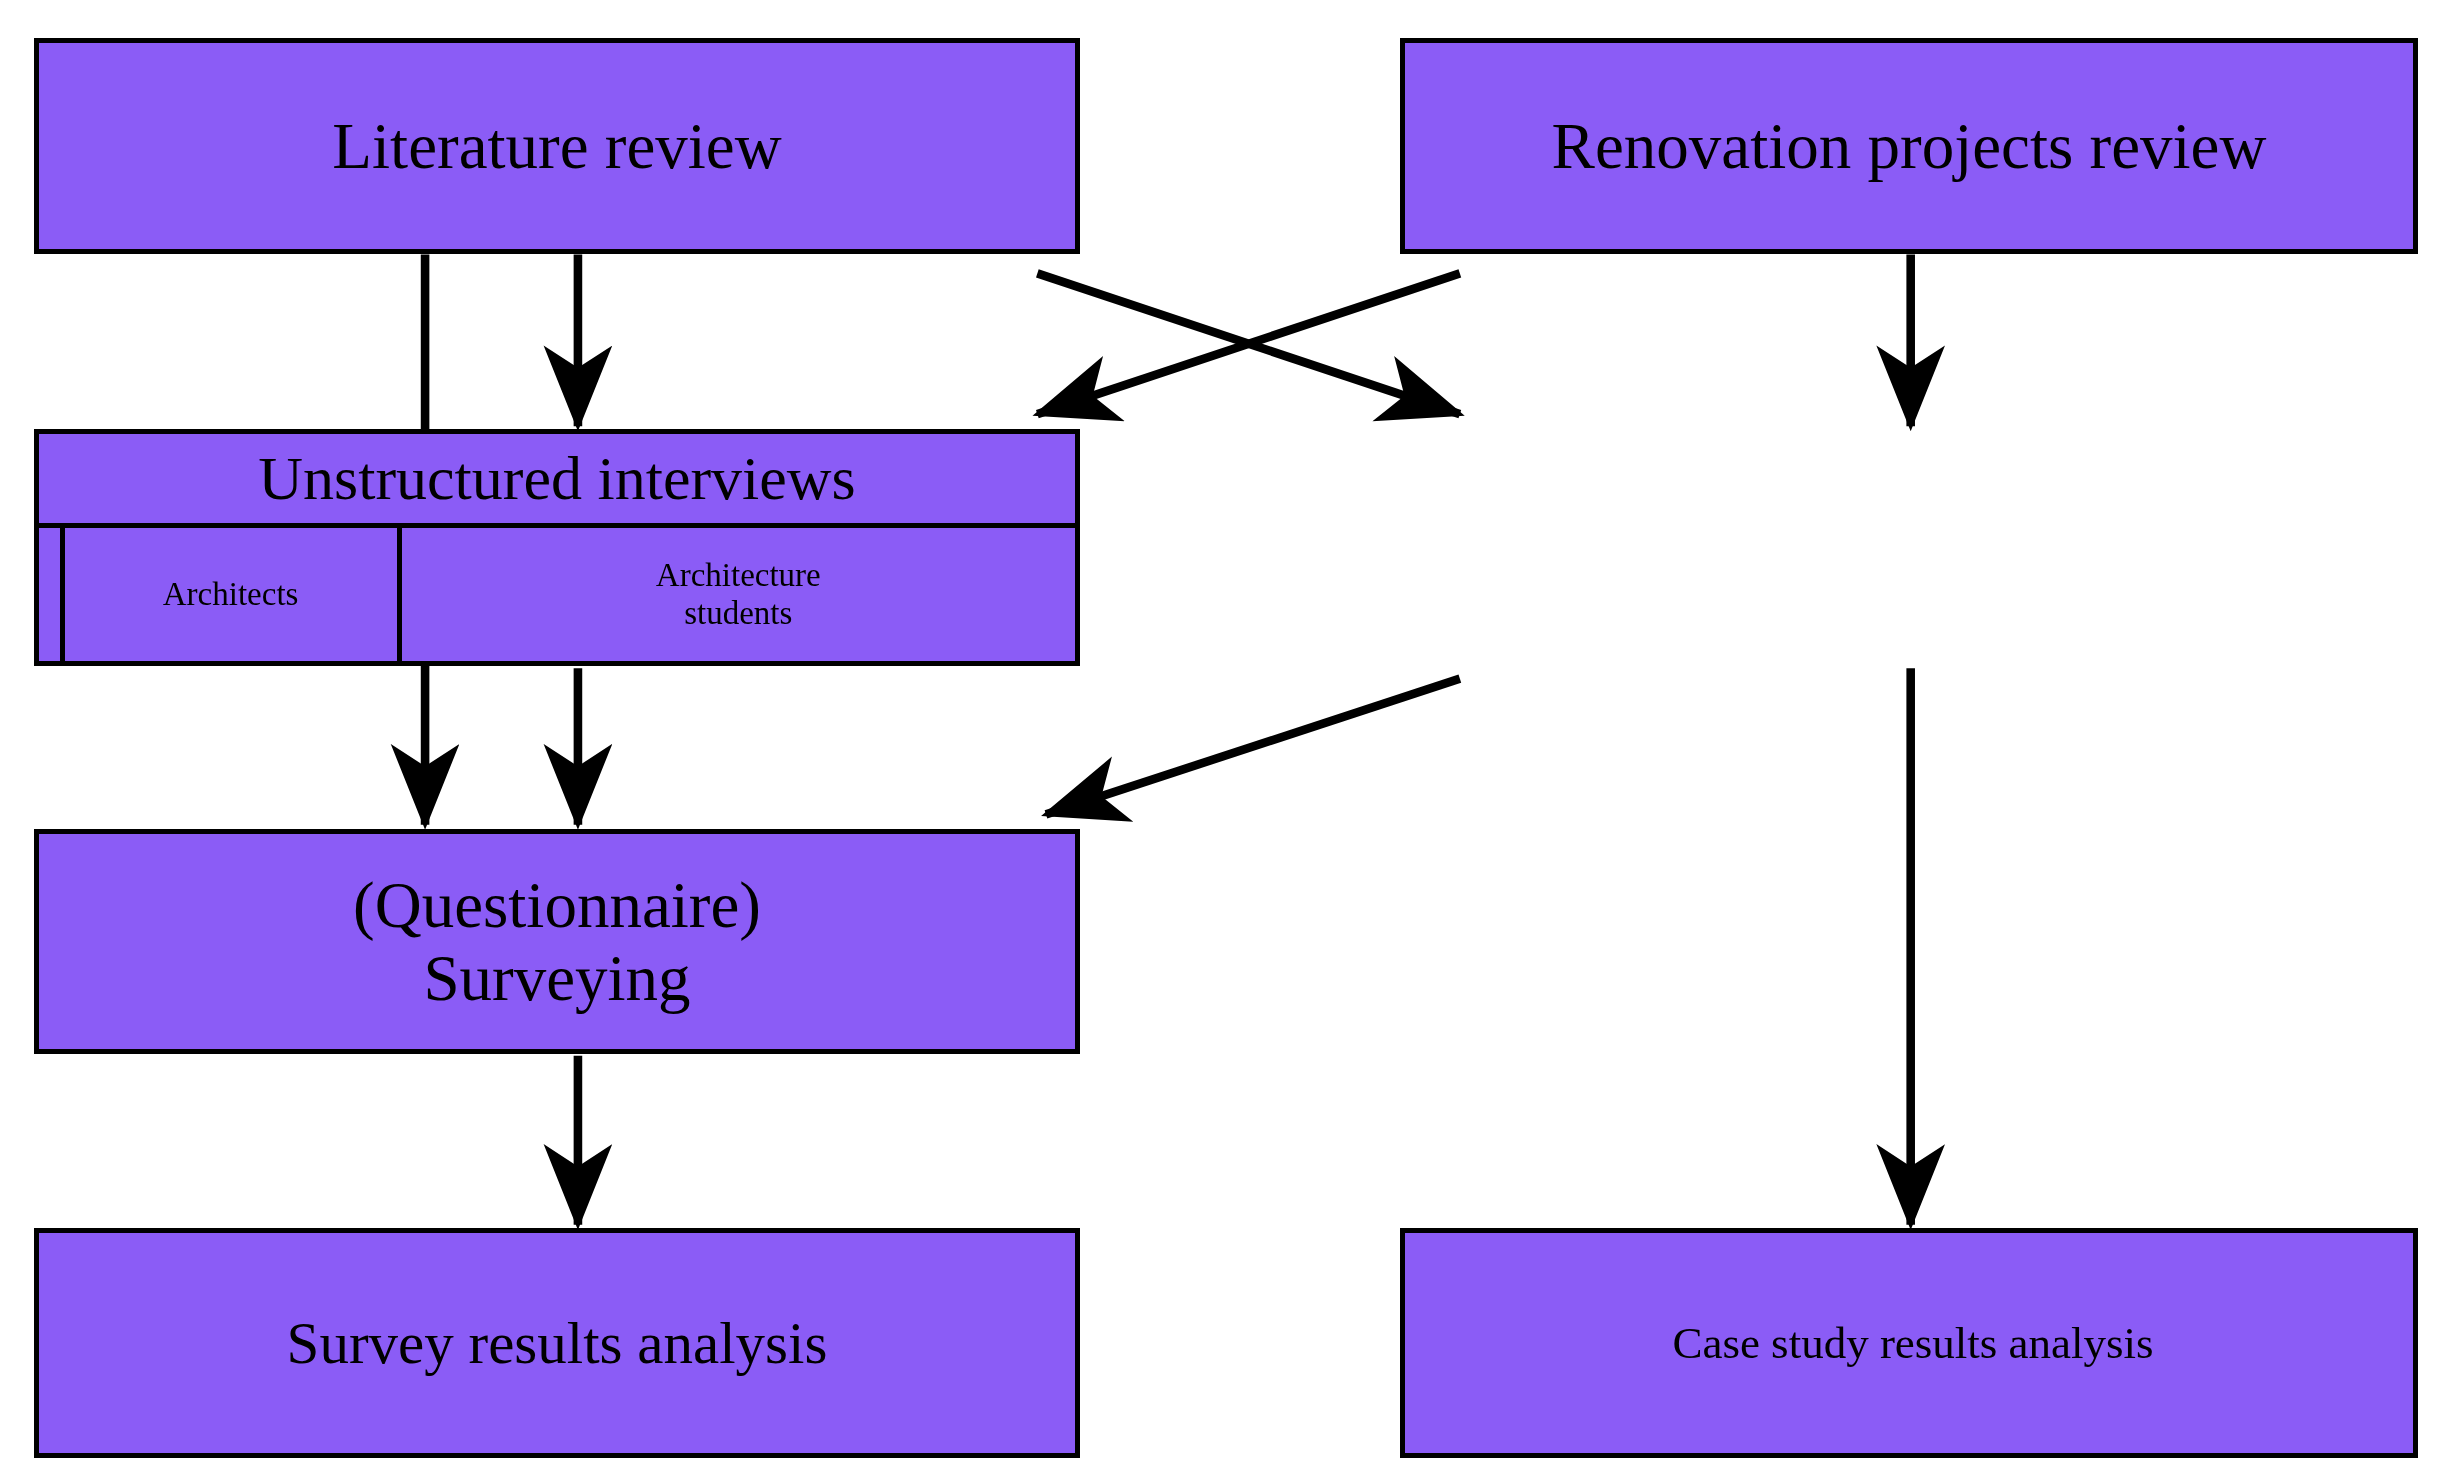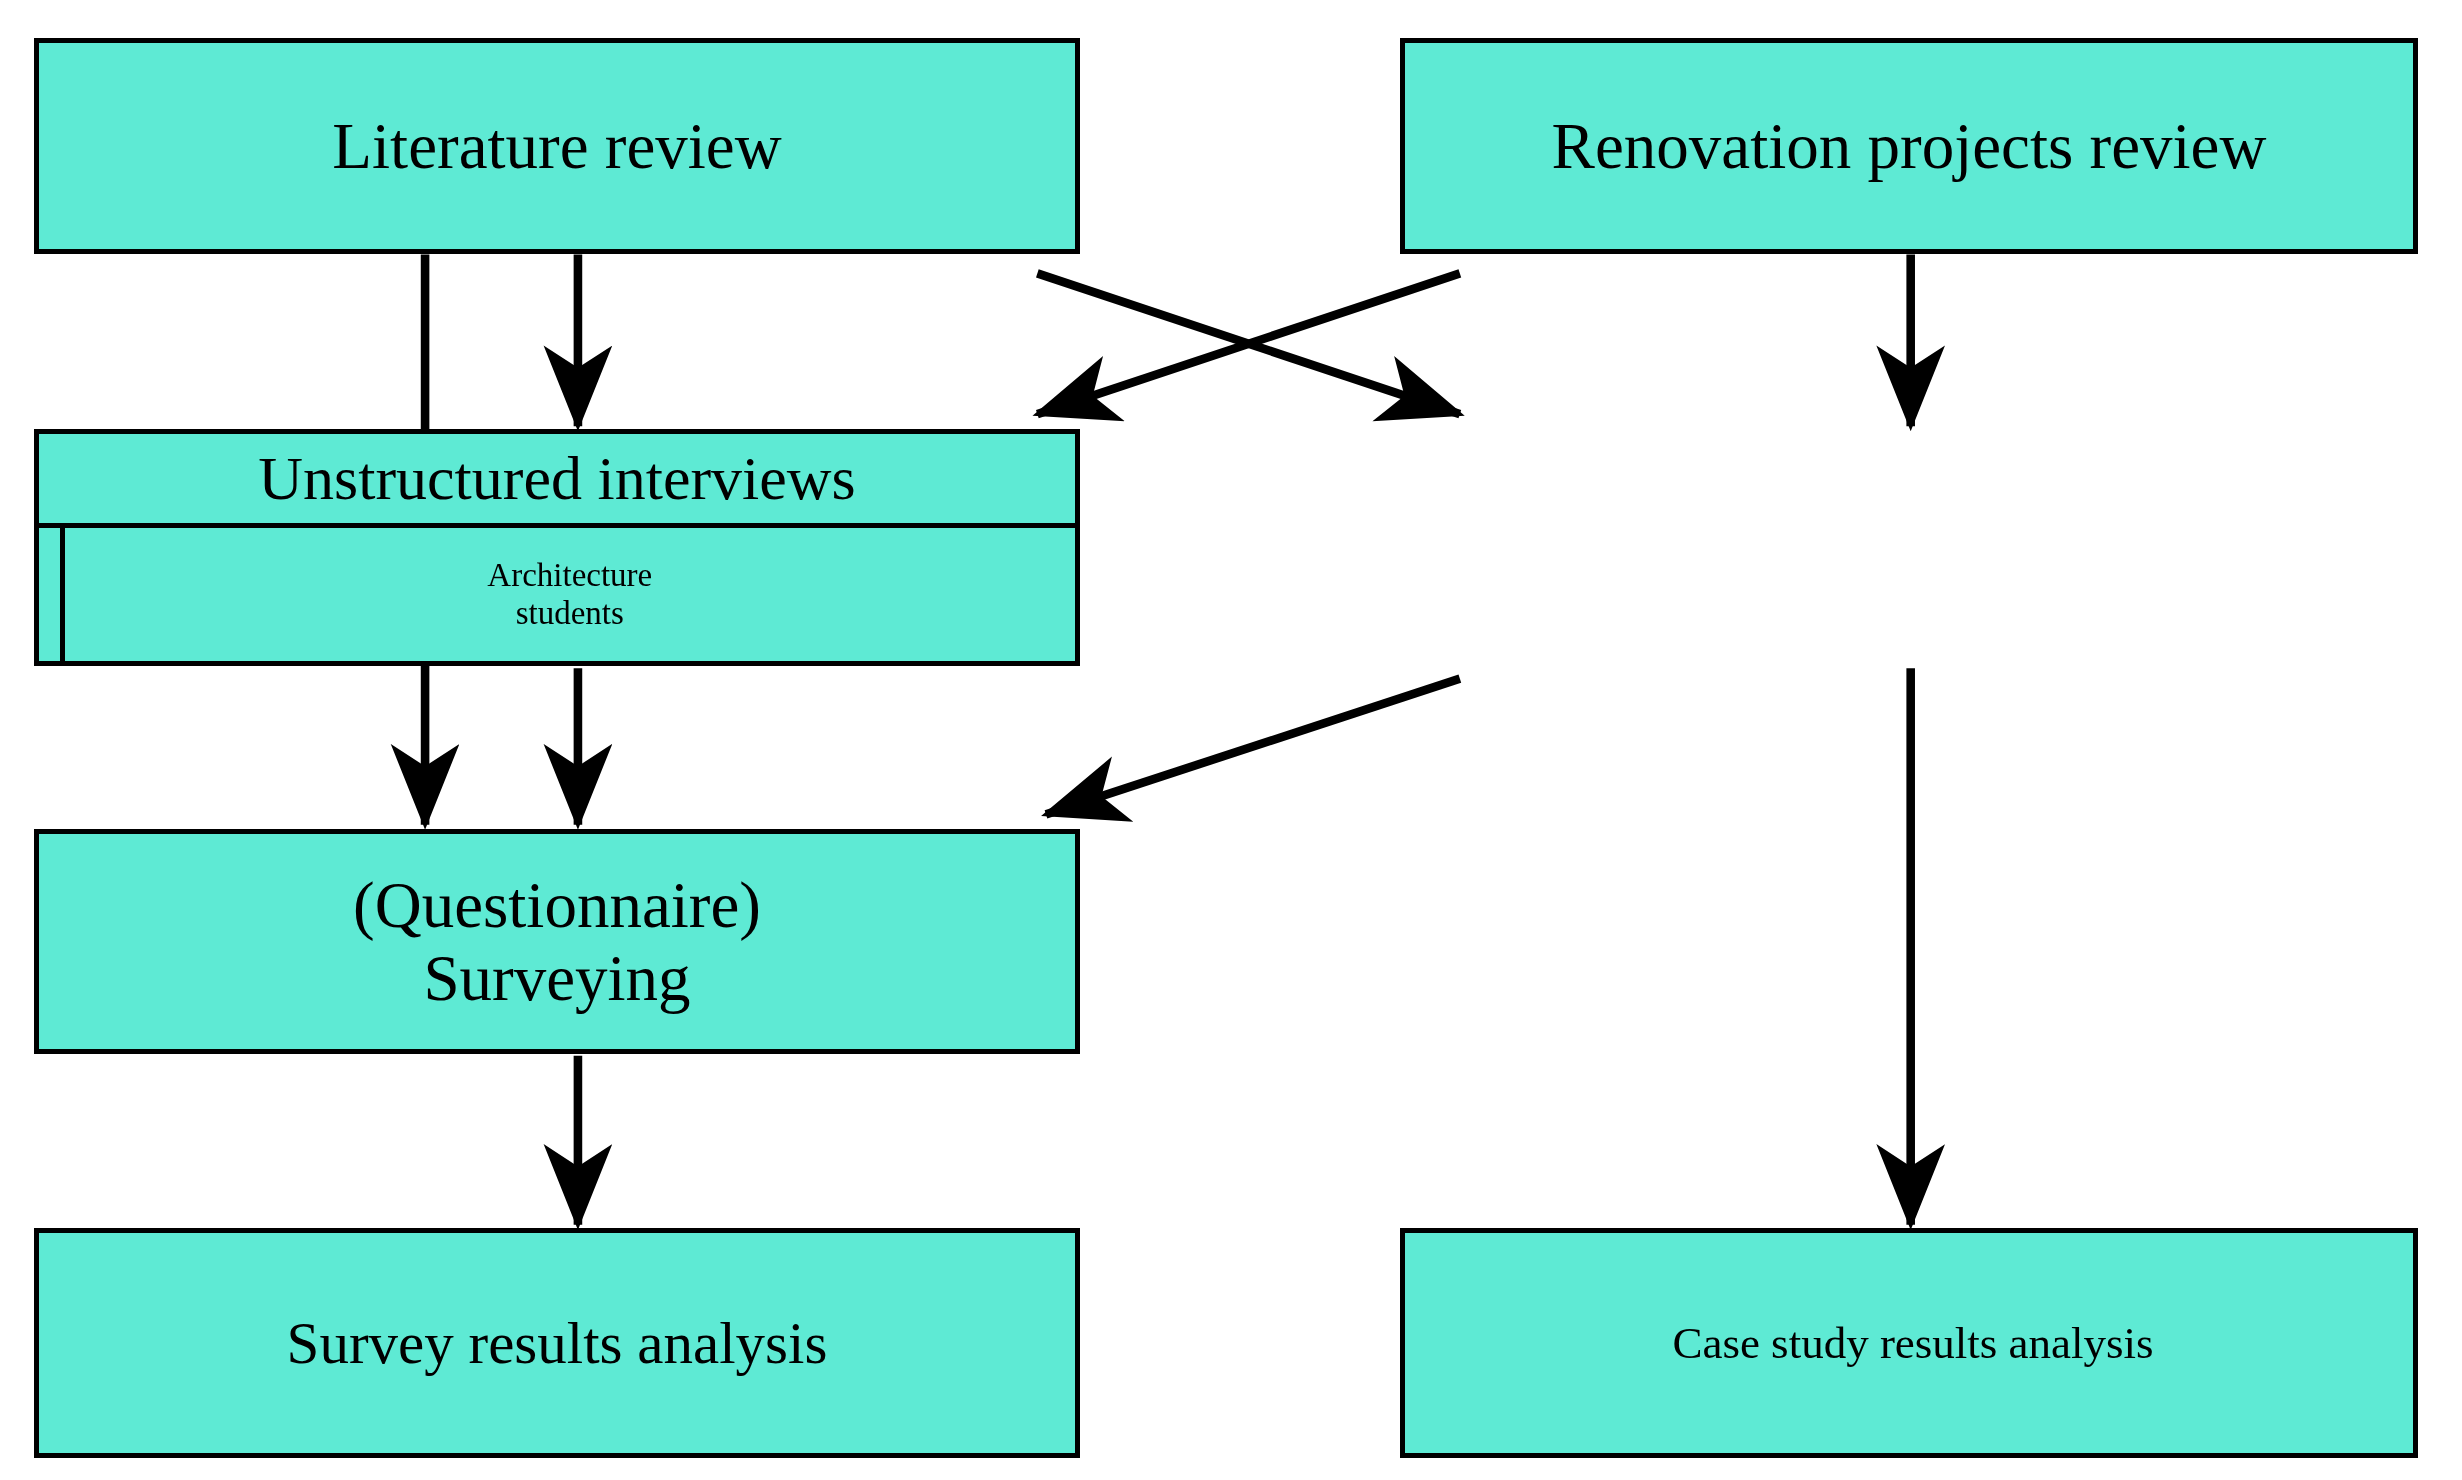--- a/index.html
+++ b/index.html
@@ -21,21 +21,21 @@
     left: 0;
     top: 0;
     width: 2462px;
     height: 1481px;
     pointer-events: none;
   }
   .node {
     position: absolute;
     box-sizing: border-box;
     border: 5.2px solid #000000;
-    background: #5eead4;
+    background: #8b5cf6;
     display: flex;
     flex-direction: column;
     align-items: stretch;
     justify-content: center;
     z-index: 3;
   }
   .node-label {
     text-align: center;
     color: #000000;
     font-family: "Liberation Serif", "DejaVu Serif", serif;
@@ -131,20 +131,21 @@
   <div class="node" id="node-renovation-projects-review">
     <div class="node-label">Renovation projects review</div>
   </div>
 
   <div class="node" id="node-unstructured-interviews">
     <div class="ui-header">
       <div class="node-label">Unstructured interviews</div>
     </div>
     <div class="ui-subrow">
       <div class="ui-gap"></div>
+      <div class="ui-sub" id="sub-architects">Architects</div>
       <div class="ui-sub" id="sub-architecture-students">Architecture
 students</div>
     </div>
   </div>
 
 
   <div class="node" id="node-questionnaire-surveying">
     <div class="node-label">(Questionnaire)
 Surveying</div>
   </div>

